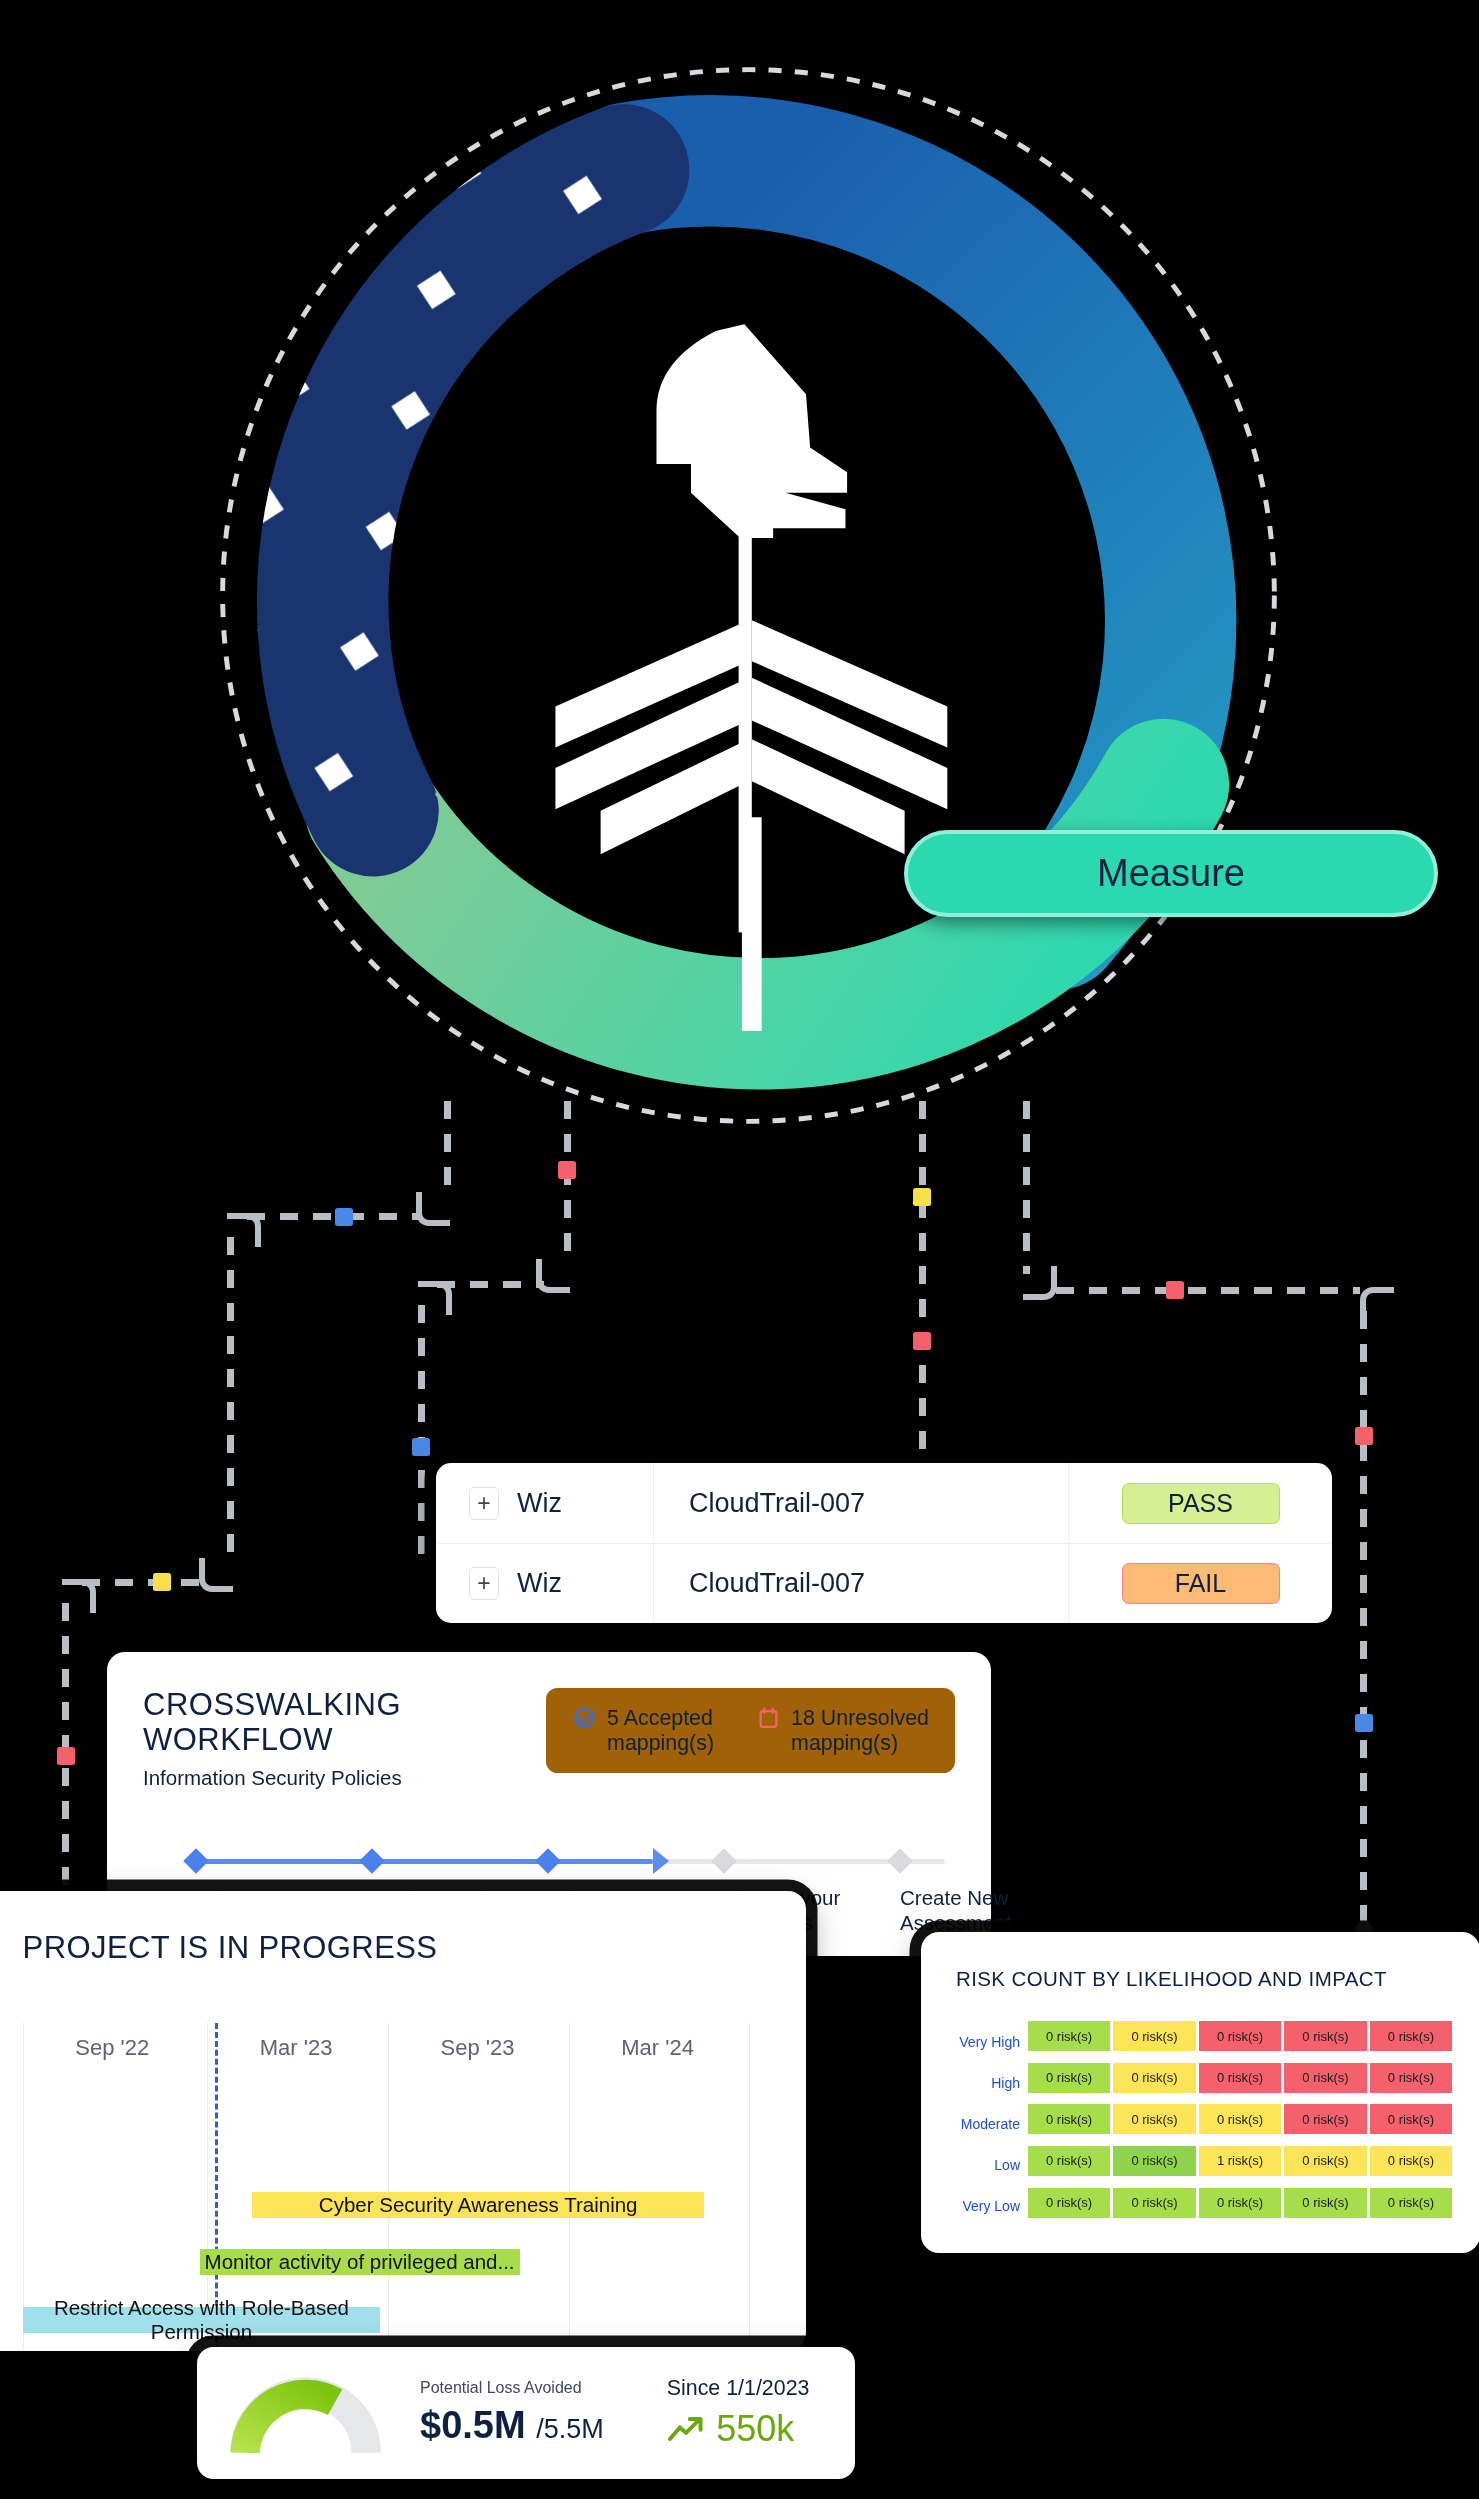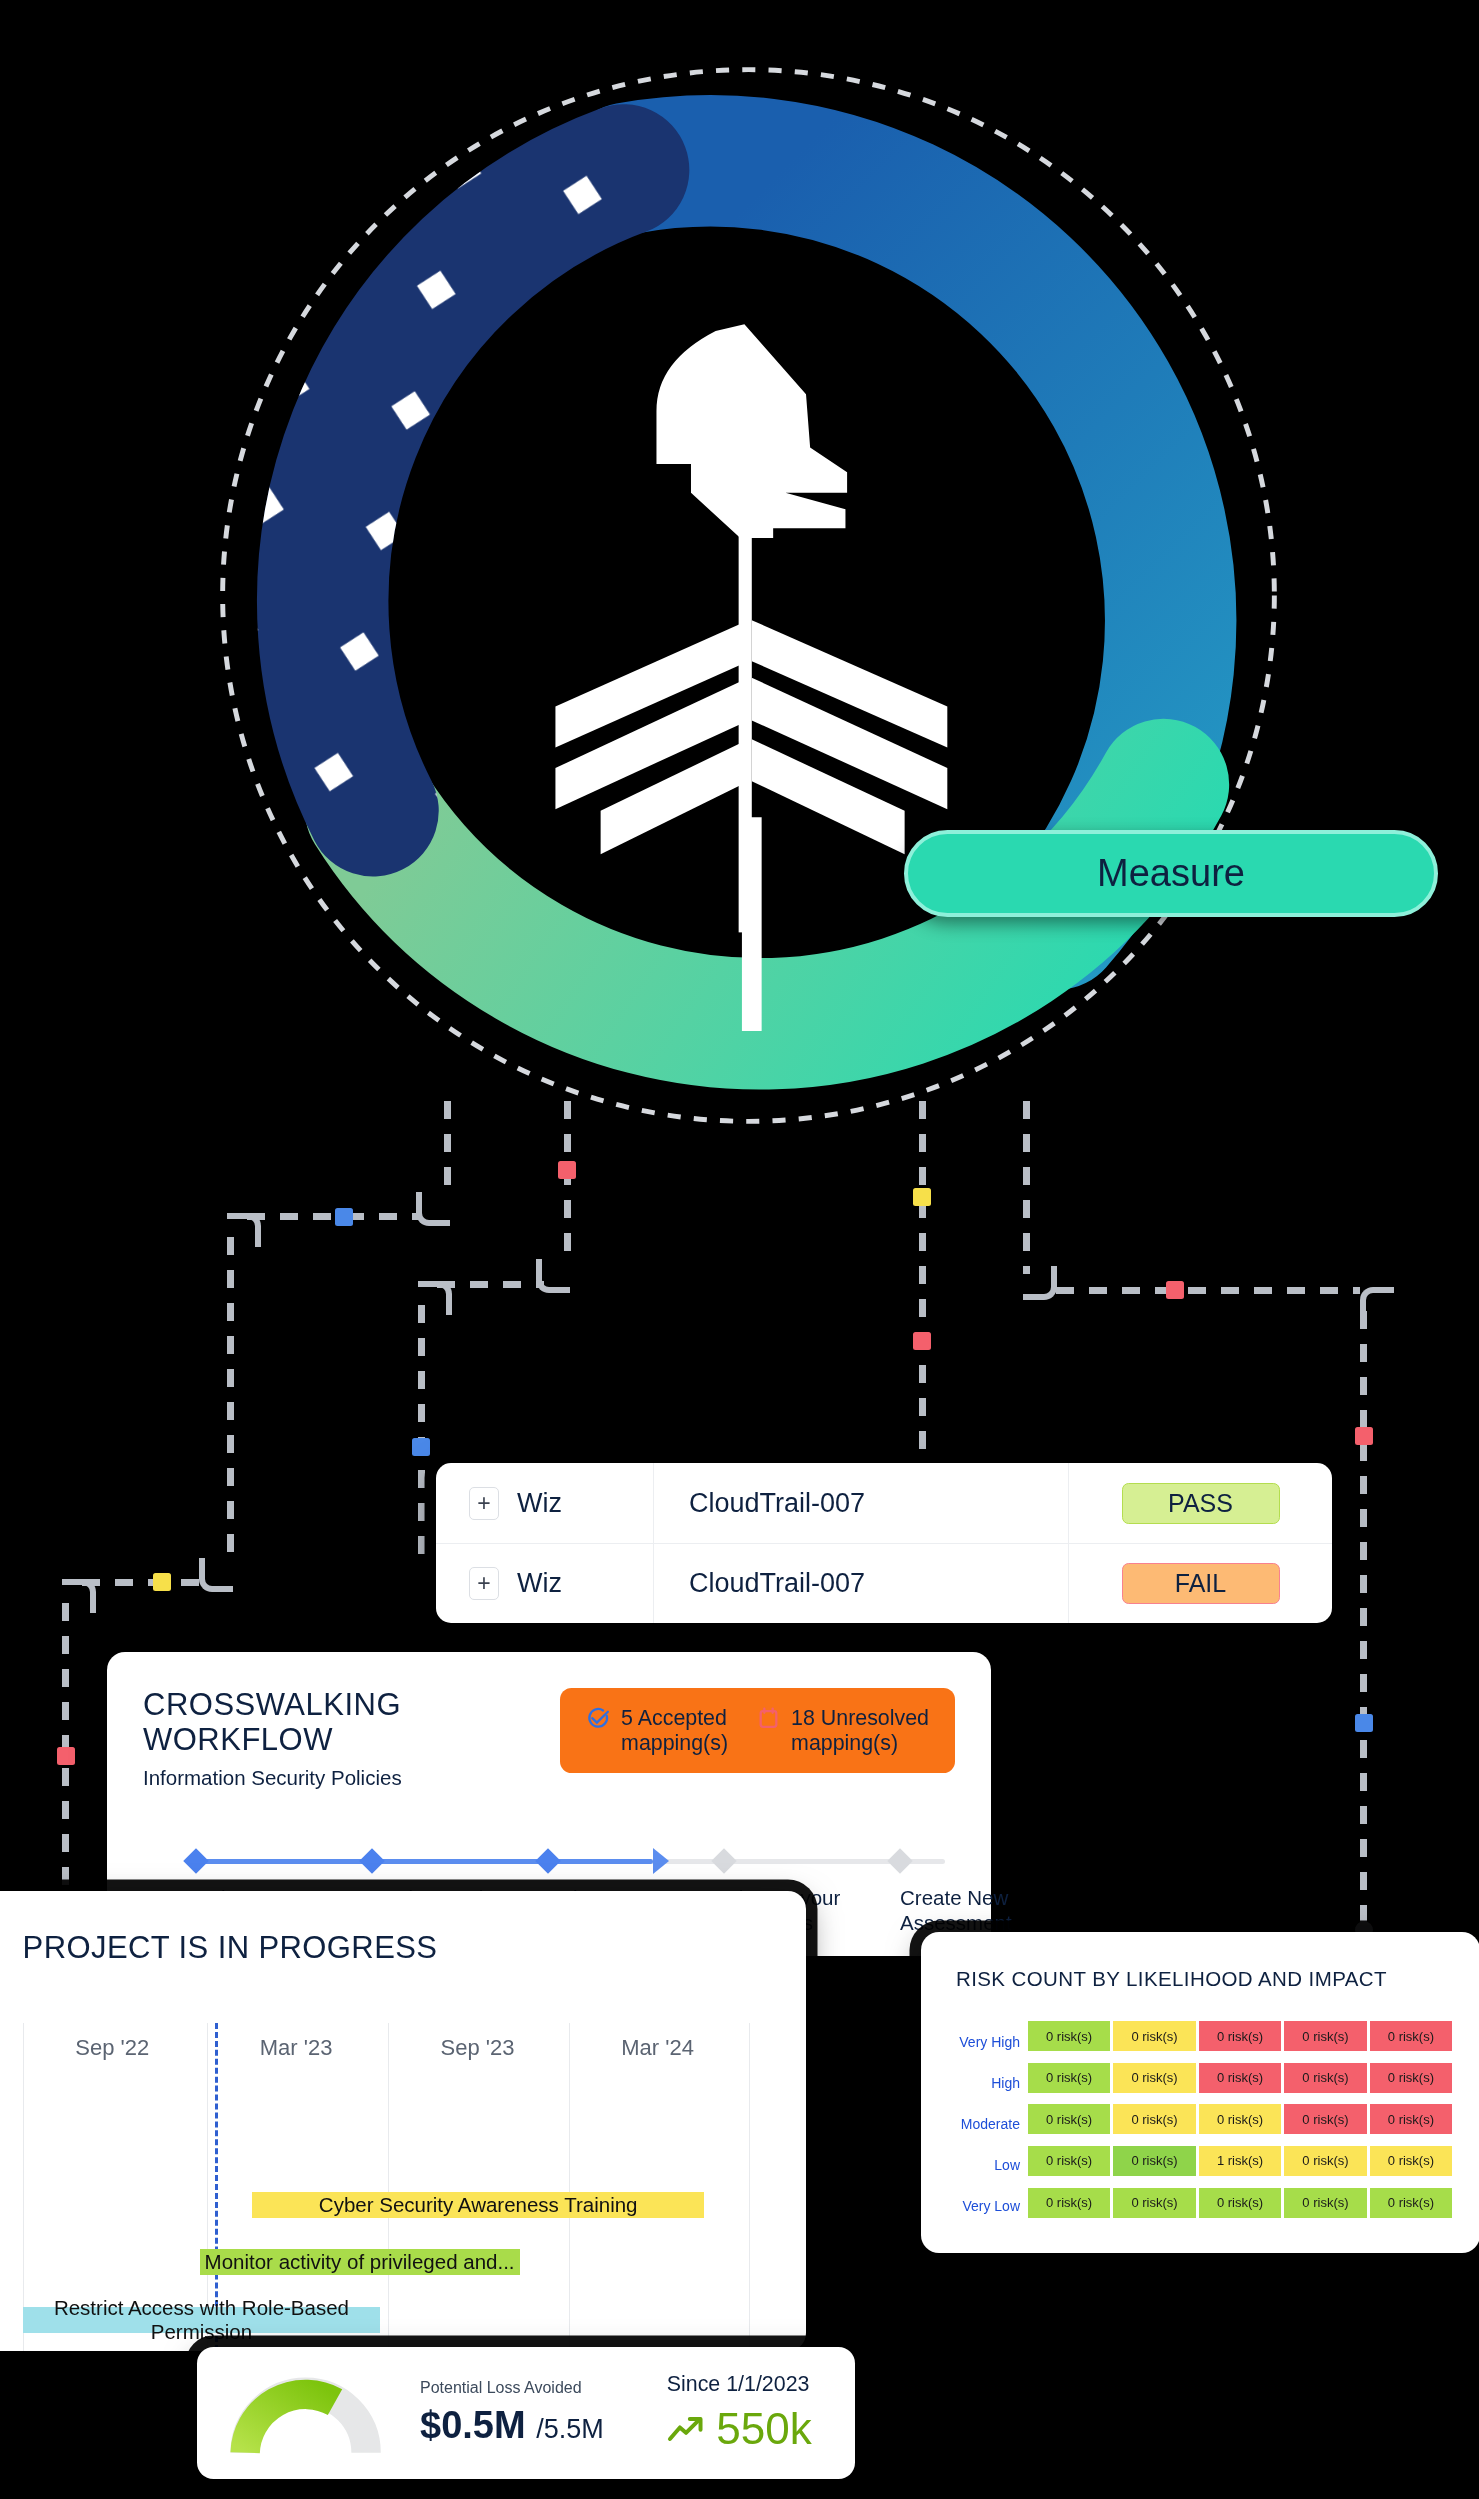--- a/index.html
+++ b/index.html
@@ -58,21 +58,21 @@
   .chip{width:156px;height:39px;border-radius:6.6px;display:flex;align-items:center;
         justify-content:center;font-size:25px;color:#0e2140;}
   .chip-pass{background:#d6ef93;border:1.2px solid #b4dd4f;}
   .chip-fail{background:#fdba74;border:1.2px solid #f8818f;}
 
   
   .card-cross{left:107px;top:1652px;width:884px;height:304px;}
   .cross-top{display:flex;align-items:flex-start;padding:36px 36px 0 36px;}
   .cross-title{font-size:31px;letter-spacing:0.5px;color:#0e2140;line-height:1.12;}
   .cross-sub{font-size:20.5px;color:#0e2140;margin-top:8.2px;}
-  .mapbox{margin-left:auto;background:#f97316;border-radius:11.5px;display:flex;gap:28px;
+  .mapbox{margin-left:auto;background:#a16207;border-radius:11.5px;display:flex;gap:42px;
           padding:18px 26px;align-items:flex-start;}
   .mapitem{display:flex;gap:10px;align-items:flex-start;}
   .mapitem .txt{font-size:21.4px;color:#0e2140;line-height:1.15;}
   .stepper{position:absolute;left:89px;right:46px;top:207px;}
   .track{position:relative;height:5px;background:#e6e7ea;border-radius:2.5px;}
   .track-done{position:absolute;left:0;top:0;height:5px;width:61%;background:#5b8def;border-radius:2.5px;}
   .dot{position:absolute;top:-7.4px;width:18px;height:18px;margin-left:-9px;transform:rotate(45deg);}
   .dot.on{background:#4b81ee;}
   .dot.off{background:#d8dade;}
   .arrowhead{position:absolute;top:-10.7px;left:61%;width:0;height:0;
@@ -107,21 +107,21 @@
   .card-gauge{left:197px;top:2347px;width:658px;height:132px;border-radius:16.4px;}
   .gauge-inner{display:flex;align-items:center;height:100%;padding:0 33px;box-sizing:border-box;gap:38px;}
   .gauge-svg{flex:0 0 auto;}
   .kpi{display:flex;flex-direction:column;gap:6.6px;}
   .kpi-label{font-size:16px;color:#3c4a5c;}
   .kpi-value{font-size:38px;color:#0e2140;font-weight:700;}
   .kpi-value .suffix{font-size:27px;font-weight:400;color:#0e2140;}
   .kpi2{display:flex;flex-direction:column;gap:6.6px;margin-left:25px;}
   .kpi2-label{font-size:21.4px;color:#0e2140;}
   .kpi2-row{display:flex;align-items:center;gap:11.5px;}
-  .kpi2-value{font-size:44px;color:#6aa80c;}
+  .kpi2-value{font-size:36px;color:#6aa80c;}
 </style>
 </head>
 <body>
 
 <div class="stage">
 
   <div class="ring-wrap">
     <svg width="1151" height="1101" viewBox="0 0 1400 1340">
       <defs>
         <linearGradient id="gBlue" x1="0.3" y1="0" x2="1" y2="1">

